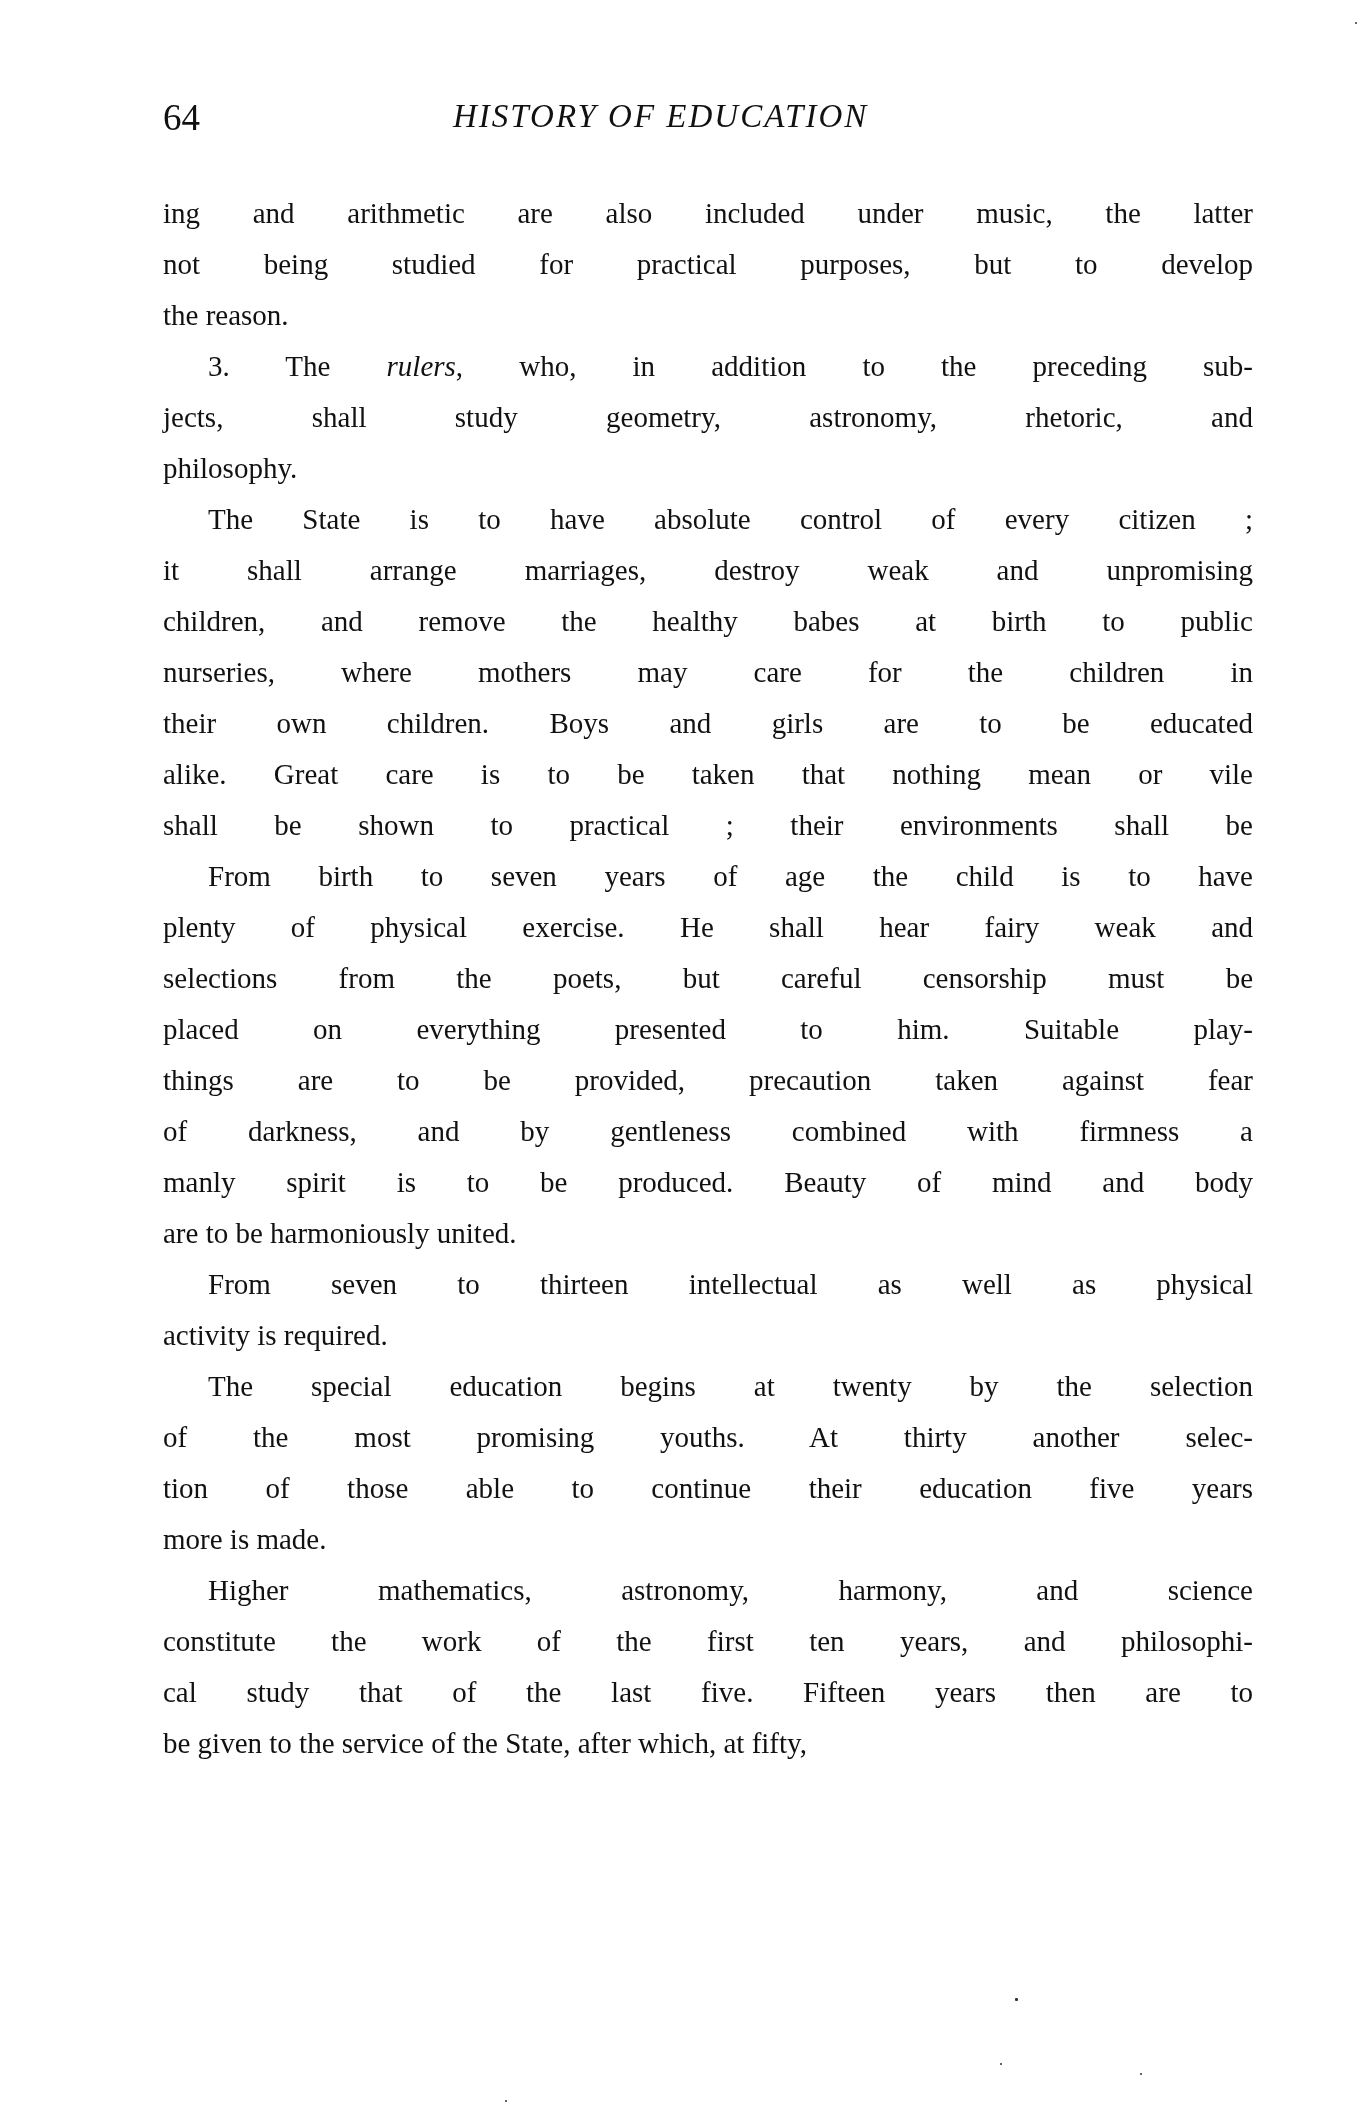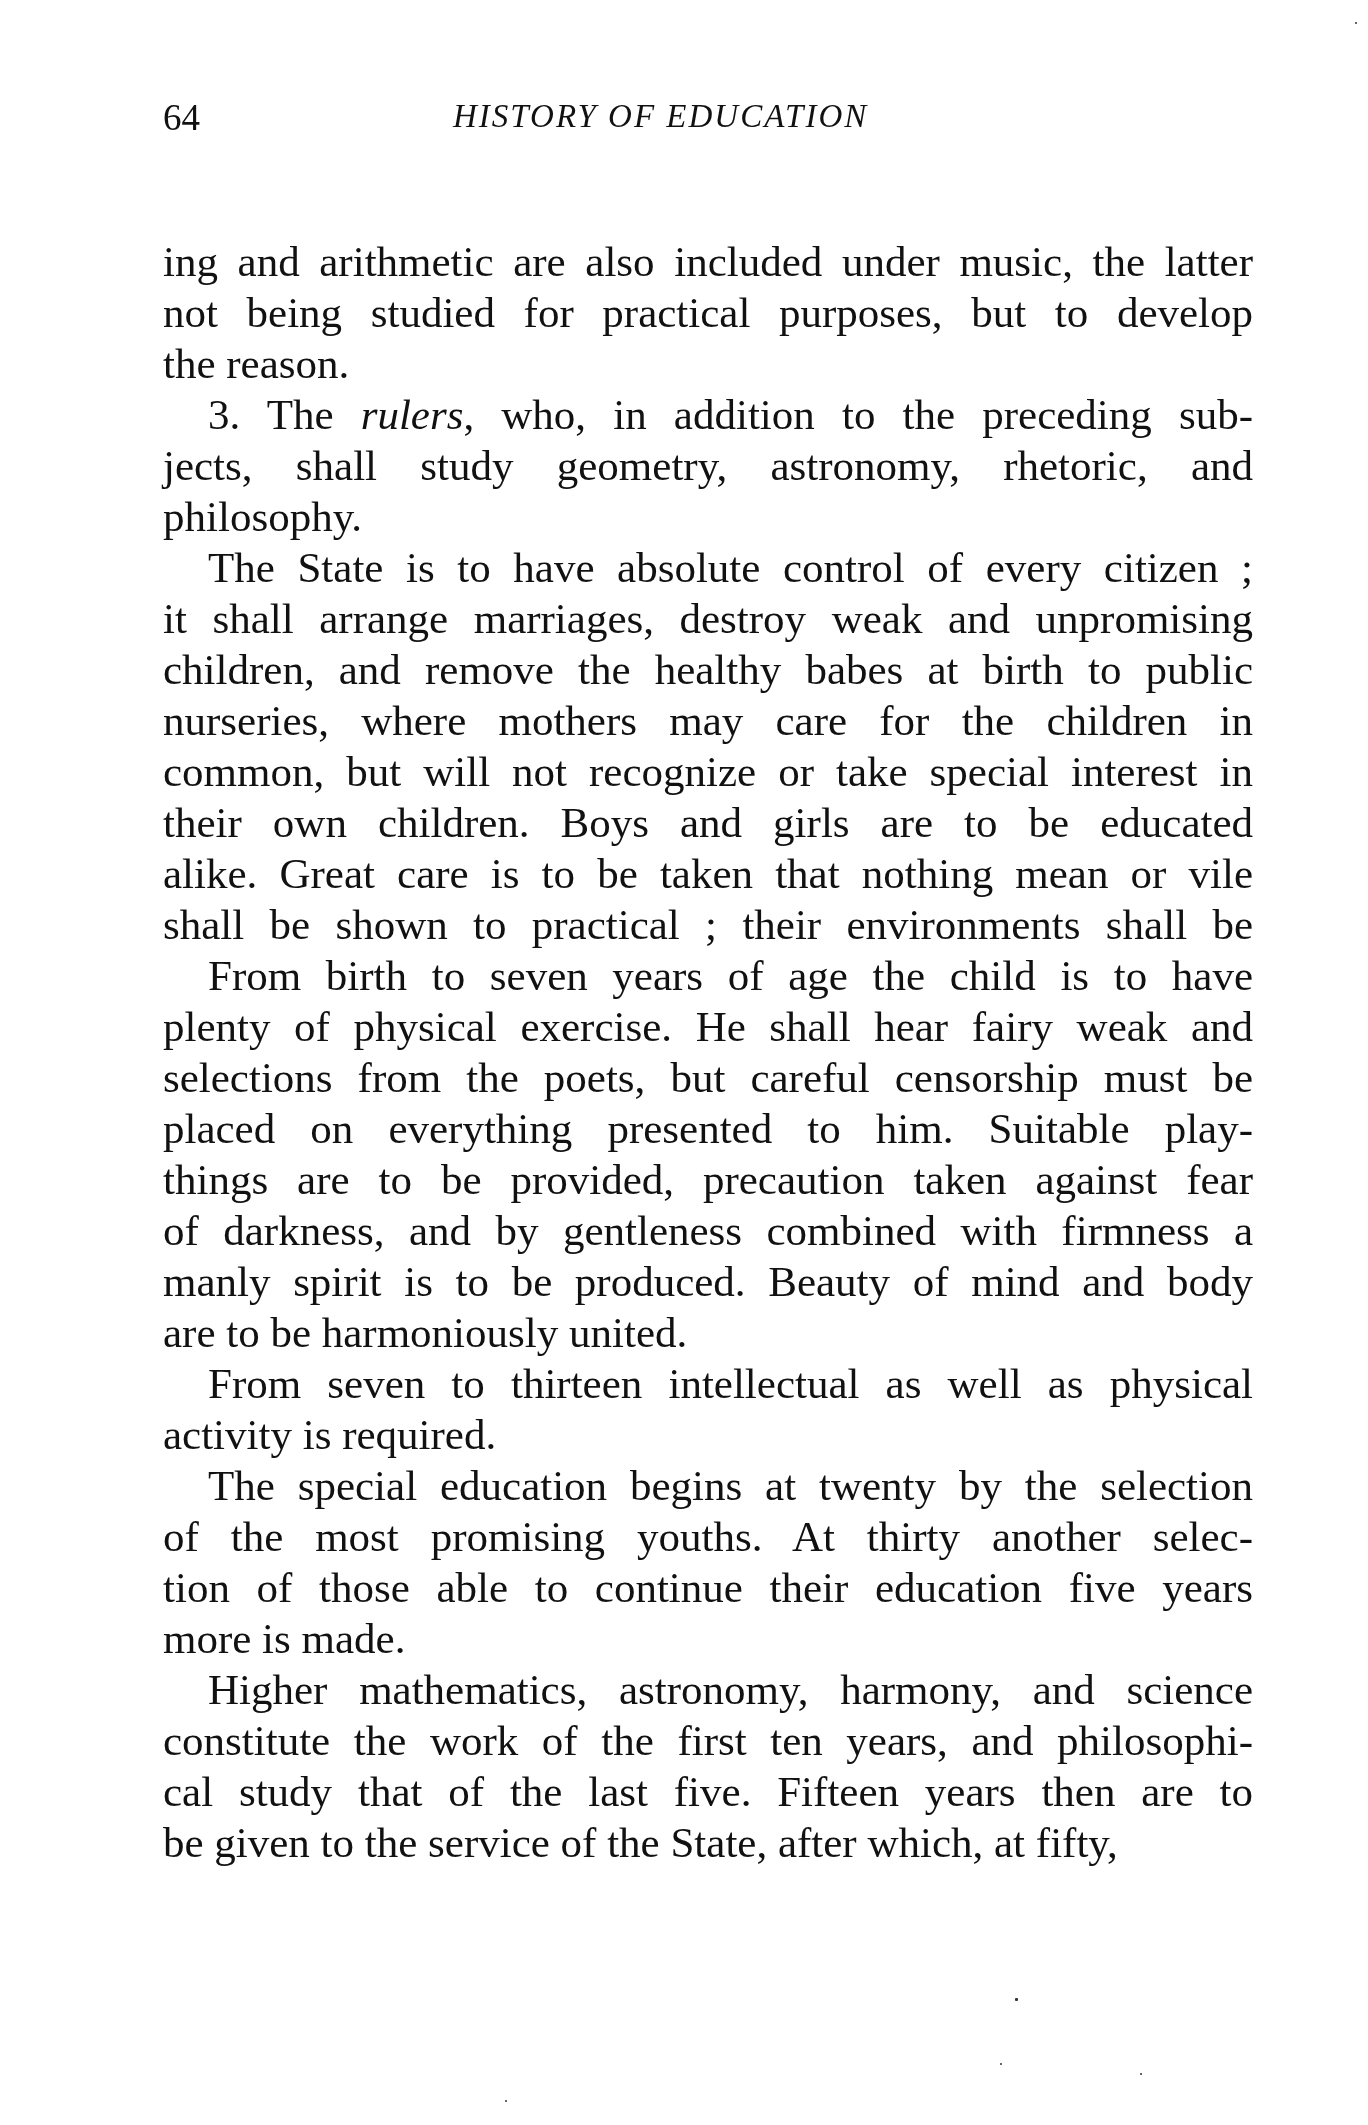--- a/index.html
+++ b/index.html
@@ -1,21 +1,21 @@
 <!DOCTYPE html>
 <html><head>
 <meta charset="utf-8">
 <style>
   html, body { margin: 0; padding: 0; background: #ffffff; }
   body { width: 1368px; height: 2125px; position: relative; overflow: hidden; }
   .page { position: absolute; left: 0; top: 0; width: 1368px; height: 1801px; background: #ffffff; color: #111111; }
   .running-head { position: absolute; top: 96px; left: 163px; width: 1090px; height: 44px; font-family: "Liberation Serif", "DejaVu Serif", serif; }
   .page-number { position: absolute; left: 0; top: 0; font-size: 37px; }
   .head-title { position: absolute; left: 290px; top: 2px; font-size: 33px; font-style: italic; letter-spacing: 2px; text-align: center; }
-  .body-text { position: absolute; left: 163px; top: 188px; width: 1090px; font-family: "Liberation Serif", "DejaVu Serif", serif; font-size: 43px; line-height: 51px; margin-top: 48px; }
+  .body-text { position: absolute; left: 163px; top: 188px; width: 1090px; font-family: "Liberation Serif", "DejaVu Serif", serif; font-size: 29px; line-height: 51px; }
   .line { display: block; height: 51px; white-space: nowrap; text-align: justify; text-align-last: justify; }
   .line.last { text-align-last: left; }
   .line.indent { padding-left: 45px; }
   .line em { font-style: italic; }
   .speck { position: absolute; width: 3px; height: 3px; background: #333; border-radius: 1px; }
 </style>
 </head>
 <body>
 
 <div class="page">
@@ -33,21 +33,20 @@
       <div>
         <span class="line indent"><span>3. The </span><em>rulers</em><span>, who, in addition to the preceding sub-</span></span>
         <span class="line"><span>jects, shall study geometry, astronomy, rhetoric, and</span></span>
         <span class="line last"><span>philosophy.</span></span>
       </div>
       <div>
         <span class="line indent"><span>The State is to have absolute control of every citizen ;</span></span>
         <span class="line"><span>it shall arrange marriages, destroy weak and unpromising</span></span>
         <span class="line"><span>children, and remove the healthy babes at birth to public</span></span>
         <span class="line"><span>nurseries, where mothers may care for the children in</span></span>
-        <span class="line"><span>common, but will not recognize or take special interest in</span></span>
         <span class="line"><span>their own children.  Boys and girls are to be educated</span></span>
         <span class="line"><span>alike.  Great care is to be taken that nothing mean or vile</span></span>
         <span class="line"><span>shall be shown to practical ; their environments shall be</span></span>
       </div>
       <div>
         <span class="line indent"><span>From birth to seven years of age the child is to have</span></span>
         <span class="line"><span>plenty of physical exercise.  He shall hear fairy weak and</span></span>
         <span class="line"><span>selections from the poets, but careful censorship must be</span></span>
         <span class="line"><span>placed on everything presented to him.  Suitable play-</span></span>
         <span class="line"><span>things are to be provided, precaution taken against fear</span></span>

